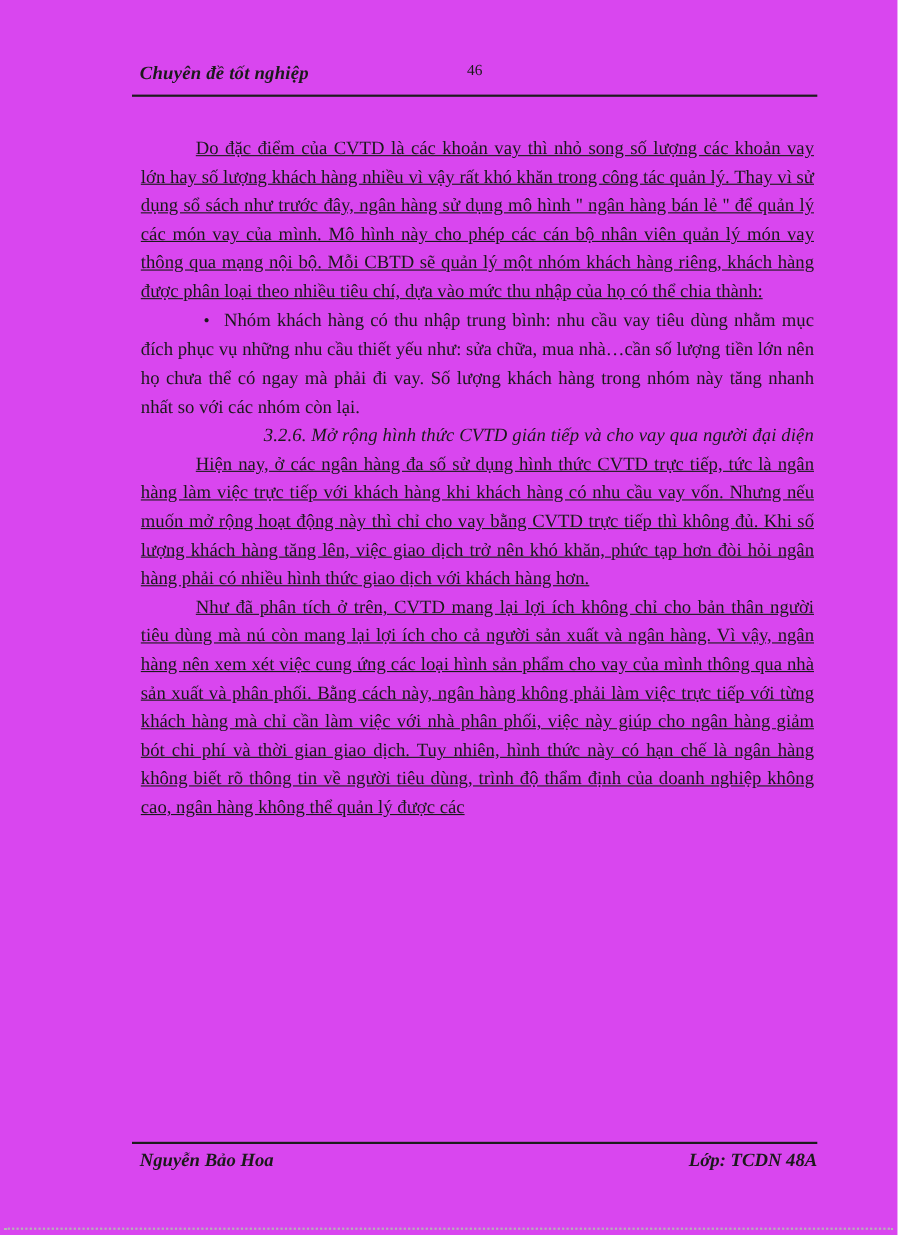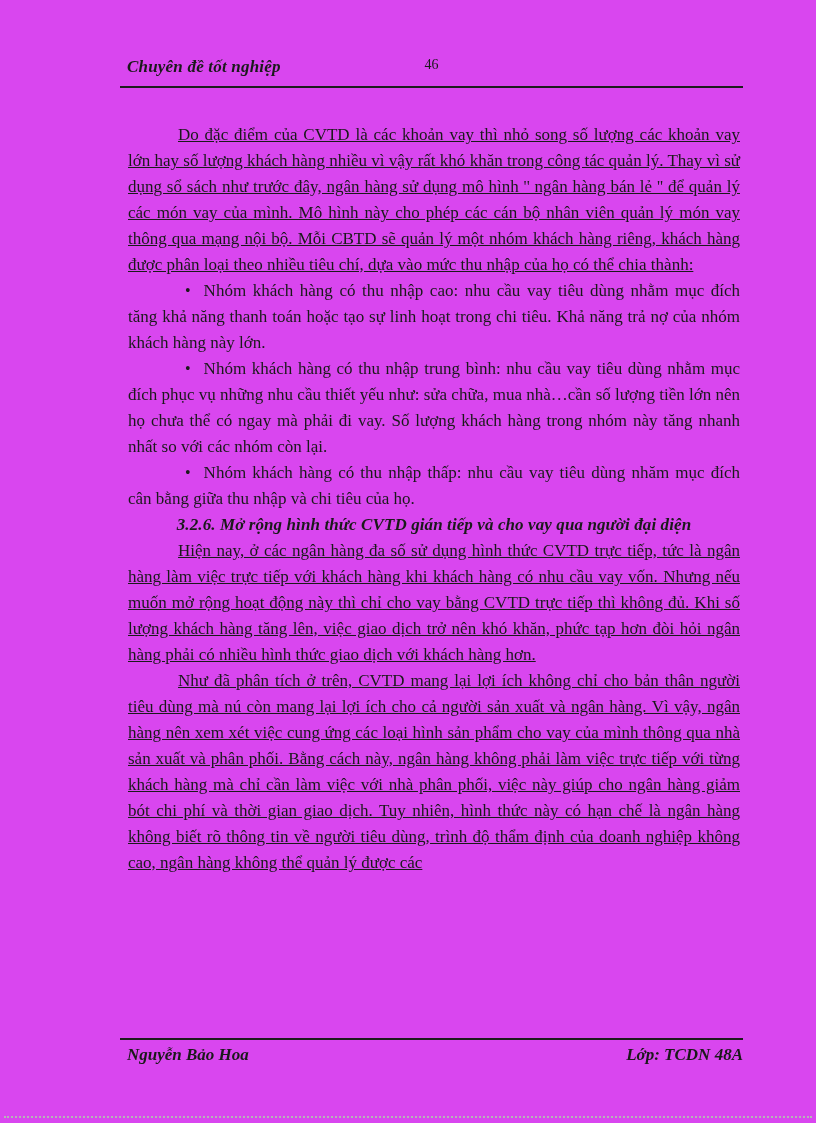--- a/index.html
+++ b/index.html
@@ -53,24 +53,24 @@
   }
   .content p { margin: 0; }
   .para { text-indent: 50px; text-decoration: underline; }
   .bullet { text-indent: 57px; }
   .bullet-marker {
     display: inline;
     margin-right: 13px;
     font-size: 16px;
   }
   .heading {
-    font-weight: bold;
+    font-weight: normal;
     font-style: italic;
     text-indent: 0;
-    text-align: center;
+    text-align: right;
     letter-spacing: 0.1px;
   }
 
   
   .footer {
     position: absolute;
     left: 120px;
     width: 623px;
     top: 1038px;
     border-top: 2px solid #1c1c1c;
@@ -98,25 +98,23 @@
 
   <div class="header">
     <span class="header-title">Chuyên  đề tốt nghiệp</span>
     <span class="header-page">46</span>
   </div>
 
   <div class="content">
 
     <p class="para">Do đặc điểm của CVTD  là các khoản vay thì nhỏ song số lượng các khoản vay lớn hay số lượng khách hàng nhiều vì vậy rất khó khăn trong công tác quản lý. Thay vì sử dụng sổ sách như trước đây, ngân hàng sử dụng mô hình '' ngân hàng bán lẻ '' để quản lý các món vay của mình. Mô hình này cho phép các cán bộ nhân viên quản lý món vay thông qua mạng nội bộ. Mỗi CBTD sẽ quản lý một nhóm khách hàng riêng, khách hàng được phân loại theo nhiều tiêu chí, dựa vào mức thu nhập của họ có thể chia thành:</p>
 
-    <p class="bullet"><span class="bullet-marker">•</span><span>Nhóm khách hàng có thu nhập cao: nhu cầu vay tiêu dùng nhằm mục đích tăng khả năng thanh toán hoặc tạo sự linh hoạt trong chi tiêu. Khả năng trả nợ của nhóm khách hàng này lớn.</span></p>
 
     <p class="bullet"><span class="bullet-marker">•</span><span>Nhóm khách hàng có thu nhập trung bình: nhu cầu vay tiêu dùng nhằm mục đích phục vụ những nhu cầu thiết yếu như: sửa chữa, mua nhà…cần số lượng tiền lớn nên họ chưa thể có ngay mà phải đi vay. Số lượng khách hàng trong nhóm này tăng nhanh nhất so với các nhóm còn lại.</span></p>
 
-    <p class="bullet"><span class="bullet-marker">•</span><span>Nhóm khách hàng có thu nhập thấp: nhu cầu vay tiêu dùng nhăm mục đích cân bằng giữa thu nhập và chi tiêu của họ.</span></p>
 
 
     <p class="heading">3.2.6. Mở rộng hình thức CVTD gián tiếp và cho vay qua người đại diện</p>
 
     <p class="para">Hiện nay, ở các ngân hàng đa số sử dụng hình thức CVTD trực tiếp, tức là ngân hàng làm việc trực tiếp với khách hàng khi khách hàng có nhu cầu vay vốn. Nhưng nếu muốn mở rộng hoạt động này thì chỉ cho vay bằng CVTD trực tiếp thì không đủ. Khi số lượng khách hàng tăng lên, việc giao dịch trở nên khó khăn, phức tạp hơn đòi hỏi ngân hàng phải có nhiều hình thức giao dịch với khách hàng hơn.</p>
 
     <p class="para">Như đã phân tích ở trên, CVTD mang lại lợi ích không chỉ cho bản thân người tiêu dùng mà nú còn mang lại lợi ích cho cả người sản xuất và ngân hàng. Vì vậy, ngân hàng nên xem xét việc cung ứng các loại hình sản phẩm cho vay của mình thông qua nhà sản xuất và phân phối. Bằng cách này, ngân hàng không phải làm việc trực tiếp với từng khách hàng mà chỉ cần làm việc với nhà phân phối, việc này giúp cho ngân hàng giảm bót chi phí và thời gian giao dịch. Tuy nhiên, hình thức này có hạn chế là ngân hàng không biết rõ thông tin về người tiêu dùng, trình độ thẩm định của doanh nghiệp không cao, ngân hàng không thể quản lý được các</p>
 
   </div>
 

